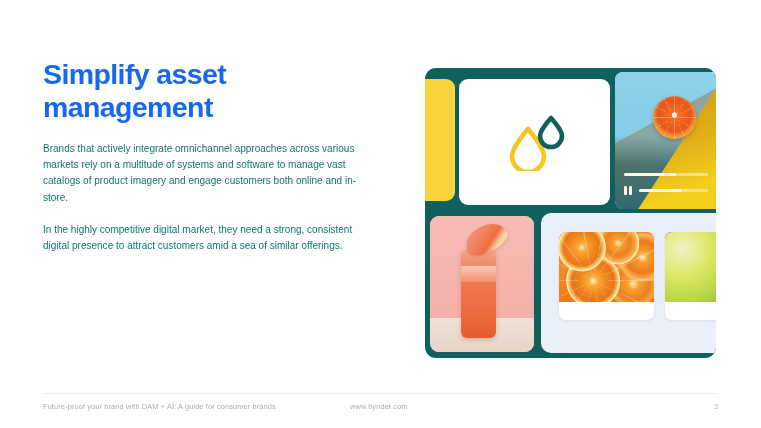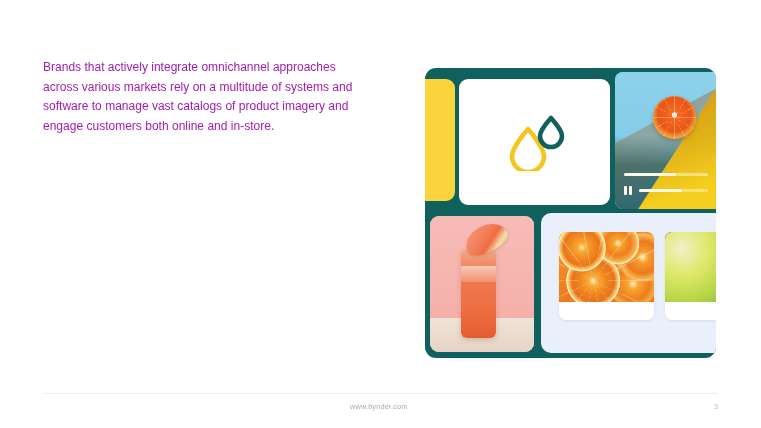--- a/index.html
+++ b/index.html
@@ -26,23 +26,23 @@
   .headline {
     font-size: 28.5px;
     line-height: 1.17;
     font-weight: bold;
     color: #1668f0;
     letter-spacing: -0.6px;
     margin: 0 0 16px 0;
     white-space: pre-line;
   }
   .para {
-    font-size: 12px;
+    font-size: 10px;
     line-height: 1.63;
-    color: #a21caf;
+    color: #0f766e;
     margin: 0;
     letter-spacing: 0.01px;
   }
   .para + .para { margin-top: 16px; }
 
   
   .collage {
     position: absolute;
     left: 425px;
     top: 68px;
@@ -261,21 +261,24 @@
   }
   .footer-page {
     position: absolute; right: 43px; top: 0;
     font-size: 7.8px; color: #b6bac1;
   }
 </style>
 </head>
 <body>
 
 <div class="text-col">
+  <h1 class="headline">Simplify asset
+management</h1>
   <p class="para">Brands that actively integrate omnichannel approaches across various markets rely on a multitude of systems and software to manage vast catalogs of product imagery and engage customers both online and in-store.</p>
+  <p class="para">In the highly competitive digital market, they need a strong, consistent digital presence to attract customers amid a sea of similar offerings.</p>
 </div>
 
 <div class="collage">
 
   <div class="tile-yellow"></div>
 
   <div class="card-logo">
     <svg class="logo-svg" width="62" height="58" viewBox="0 0 62 58">
       <path d="M24 16 C24 16 8 34 8 43 A16 16 0 0 0 40 43 C40 34 24 16 24 16 Z" fill="none" stroke="#f5c61f" stroke-width="4.6" stroke-linejoin="round"></path>
       <path d="M47 5 C47 5 36 17 36 23 A11 11 0 0 0 58 23 C58 17 47 5 47 5 Z" fill="none" stroke="#10615e" stroke-width="4.6" stroke-linejoin="round"></path>
@@ -314,15 +317,16 @@
     </div>
     <div class="asset-card two">
       <div class="asset-thumb thumb-citrus"></div>
     </div>
   </div>
 
 </div>
 
 <div class="footer">
   <div class="footer-rule"></div>
+  <div class="footer-left">Future-proof your brand with DAM + AI: A guide for consumer brands</div>
   <div class="footer-center">www.bynder.com</div>
   <div class="footer-page">3</div>
 </div>
 
 </body></html>

